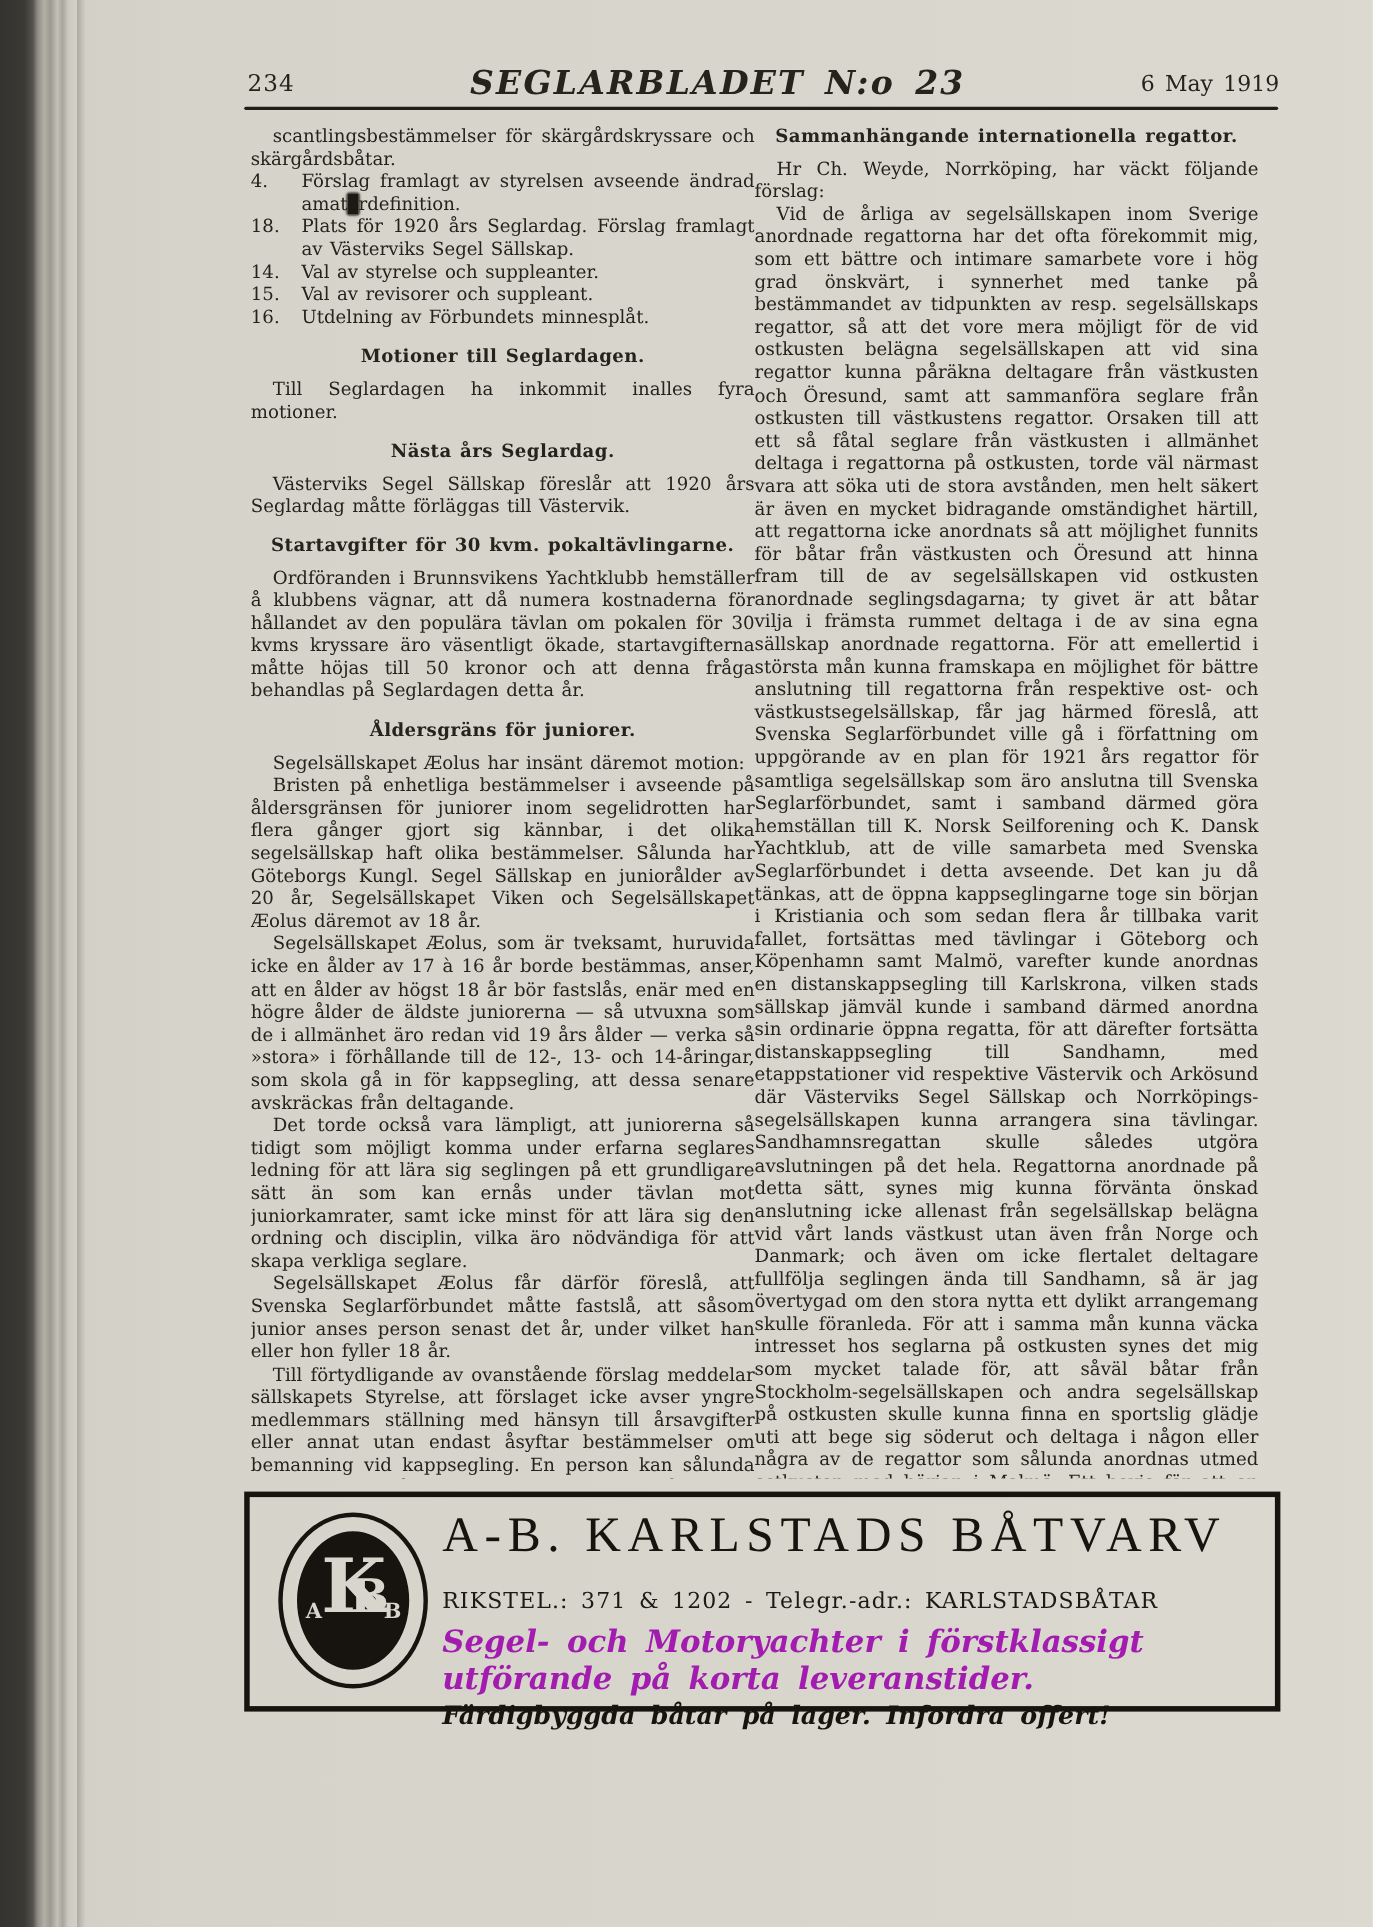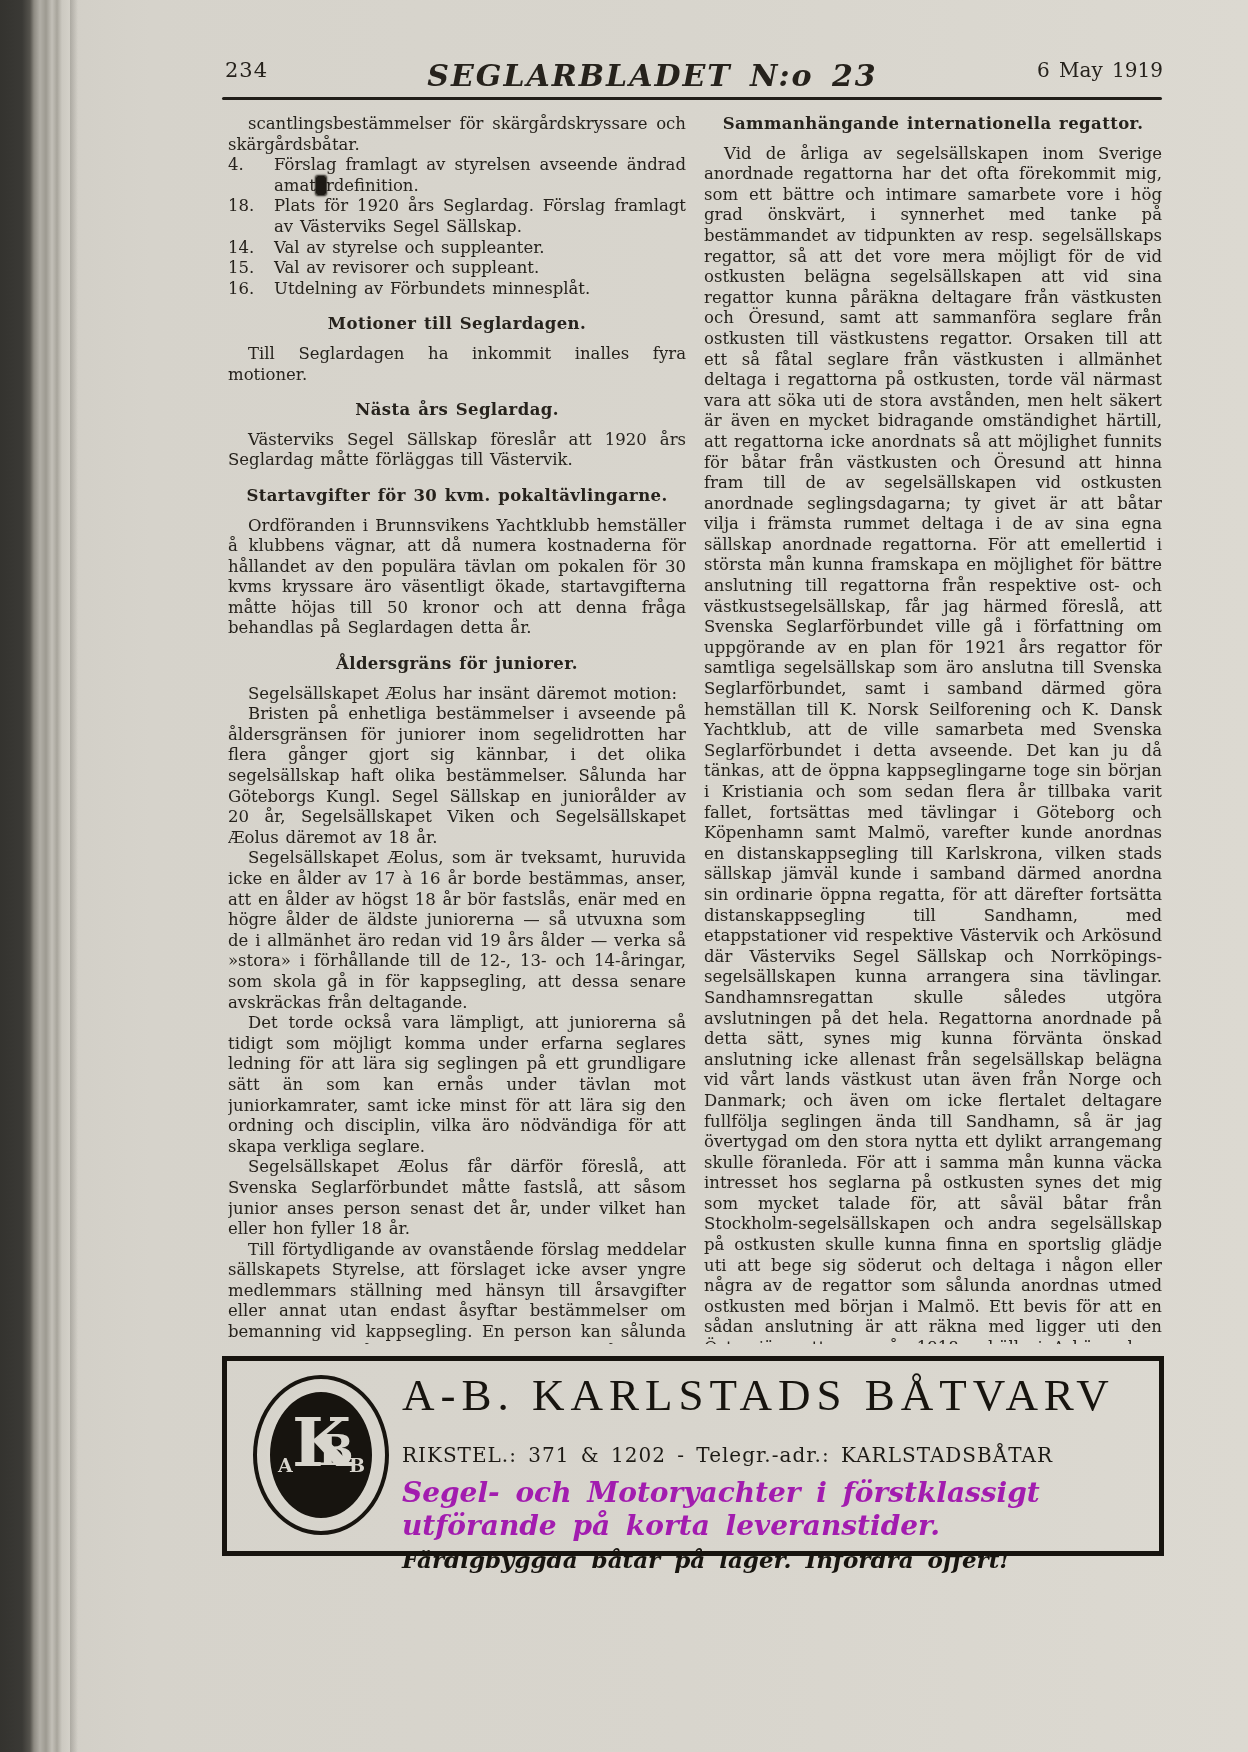--- a/index.html
+++ b/index.html
@@ -15,30 +15,30 @@
     position:absolute;left:0;top:0;bottom:0;width:70px;
     background:linear-gradient(90deg,
       #34332f 0px,#3a3935 22px,#55534d 30px,#8d8a82 34px,
       #b2afa7 40px,#9d9a91 46px,#c3c0b8 52px,#a8a59c 57px,
       #ccc9c1 62px,#d4d1c9 70px);
   }
   .binding:after{content:"";position:absolute;right:-8px;top:0;bottom:0;width:8px;
     background:linear-gradient(90deg,rgba(60,58,52,.25),rgba(60,58,52,0));}
   .header-row{
     position:absolute;left:225px;top:58px;width:938px;
-    display:flex;align-items:flex-start;justify-content:space-between;
+    display:flex;align-items:center;justify-content:space-between;
   }
   .page-num{font-size:21px;letter-spacing:1px;}
   .journal-title{font-size:30px;font-weight:bold;font-style:italic;letter-spacing:2px;word-spacing:6px;}
   .issue-date{font-size:20px;word-spacing:3px;}
   .header-rule{position:absolute;left:222px;top:97px;width:940px;height:3px;
     background:#211e19;border-radius:2px;}
   .columns{
     position:absolute;left:228px;top:114px;width:934px;height:1230px;
-    display:flex;gap:18px;overflow:hidden;
+    display:flex;overflow:hidden;
   }
   .col{width:458px;font-size:16.5px;line-height:20.6px;text-align:justify;word-spacing:1.5px;}
   .col p{margin:0;text-indent:20px;}
   .continuation{margin-left:46px;text-indent:0;}
   .agenda-item{display:flex;}
   .agenda-item .num{flex:0 0 46px;text-indent:0;}
   .agenda-item .itx{flex:1;text-indent:0;}
   .sec-heading{
     font-weight:bold;text-align:center;font-size:16.5px;letter-spacing:.4px;
     margin:15px 0 9px 0;text-indent:0 !important;
@@ -132,20 +132,21 @@
     <p>Segelsällskapet Æolus har insänt däremot motion:</p>
     <p>Bristen på enhetliga bestämmelser i avseende på åldersgränsen för juniorer inom segelidrotten har flera gånger gjort sig kännbar, i det olika segelsällskap haft olika bestämmelser.  Sålunda har Göteborgs Kungl. Segel Sällskap en juniorålder av 20 år, Segelsällskapet Viken och Segelsällskapet Æolus däremot av 18 år.</p>
     <p>Segelsällskapet Æolus, som är tveksamt, huruvida icke en ålder av 17 à 16 år borde bestämmas, anser, att en ålder av högst 18 år bör fastslås, enär med en högre ålder de äldste juniorerna — så utvuxna som de i allmänhet äro redan vid 19 års ålder — verka så »stora» i förhållande till de 12-, 13- och 14-åringar, som skola gå in för kappsegling, att dessa senare avskräckas från deltagande.</p>
     <p>Det torde också vara lämpligt, att juniorerna så tidigt som möjligt komma under erfarna seglares ledning för att lära sig seglingen på ett grundligare sätt än som kan ernås under tävlan mot juniorkamrater, samt icke minst för att lära sig den ordning och disciplin, vilka äro nödvändiga för att skapa verkliga seglare.</p>
     <p>Segelsällskapet Æolus får därför föreslå, att Svenska Seglarförbundet måtte fastslå, att såsom junior anses person senast det år, under vilket han eller hon fyller 18 år.</p>
     <p>Till förtydligande av ovanstående förslag meddelar sällskapets Styrelse, att förslaget icke avser yngre medlemmars ställning med hänsyn till årsavgifter eller annat utan endast åsyftar bestämmelser om bemanning vid kappsegling.  En person kan sålunda senare än det år han eller hon fyller 18 år betala junioravgift — för vilken åldersgränsen må sättas hur högt som helst inom resp. sällskap — men får ej delta i kappsegling, anordnad för verkliga juniorer, d. v. s. personer, som tidigast påföljande år fylla 19 år.</p>
   </div>
 
   <div class="col">
     <h3 class="col-heading">Sammanhängande internationella regattor.</h3>
+    <p>Hr Ch. Weyde, Norrköping, har väckt följande förslag:</p>
     <p>Vid de årliga av segelsällskapen inom Sverige anordnade regattorna har det ofta förekommit mig, som ett bättre och intimare samarbete vore i hög grad önskvärt, i synnerhet med tanke på bestämmandet av tidpunkten av resp. segelsällskaps regattor, så att det vore mera möjligt för de vid ostkusten belägna segelsällskapen att vid sina regattor kunna påräkna deltagare från västkusten och Öresund, samt att sammanföra seglare från ostkusten till västkustens regattor.  Orsaken till att ett så fåtal seglare från västkusten i allmänhet deltaga i regattorna på ostkusten, torde väl närmast vara att söka uti de stora avstånden, men helt säkert är även en mycket bidragande omständighet härtill, att regattorna icke anordnats så att möjlighet funnits för båtar från västkusten och Öresund att hinna fram till de av segelsällskapen vid ostkusten anordnade seglingsdagarna; ty givet är att båtar vilja i främsta rummet deltaga i de av sina egna sällskap anordnade regattorna. För att emellertid i största mån kunna framskapa en möjlighet för bättre anslutning till regattorna från respektive ost- och västkustsegelsällskap, får jag härmed föreslå, att Svenska Seglarförbundet ville gå i författning om uppgörande av en plan för 1921 års regattor för samtliga segelsällskap som äro anslutna till Svenska Seglarförbundet, samt i samband därmed göra hemställan till K. Norsk Seilforening och K. Dansk Yachtklub, att de ville samarbeta med Svenska Seglarförbundet i detta avseende.  Det kan ju då tänkas, att de öppna kappseglingarne toge sin början i Kristiania och som sedan flera år tillbaka varit fallet, fortsättas med tävlingar i Göteborg och Köpenhamn samt Malmö, varefter kunde anordnas en distanskappsegling till Karlskrona, vilken stads sällskap jämväl kunde i samband därmed anordna sin ordinarie öppna regatta, för att därefter fortsätta distanskappsegling till Sandhamn, med etappstationer vid respektive Västervik och Arkösund där Västerviks Segel Sällskap och Norrköpings-segelsällskapen kunna arrangera sina tävlingar.  Sandhamnsregattan skulle således utgöra avslutningen på det hela.  Regattorna anordnade på detta sätt, synes mig kunna förvänta önskad anslutning icke allenast från segelsällskap belägna vid vårt lands västkust utan även från Norge och Danmark; och även om icke flertalet deltagare fullfölja seglingen ända till Sandhamn, så är jag övertygad om den stora nytta ett dylikt arrangemang skulle föranleda.  För att i samma mån kunna väcka intresset hos seglarna på ostkusten synes det mig som mycket talade för, att såväl båtar från Stockholm-segelsällskapen och andra segelsällskap på ostkusten skulle kunna finna en sportslig glädje uti att bege sig söderut och deltaga i någon eller några av de regattor som sålunda anordnas utmed ostkusten med början i Malmö.  Ett bevis för att en sådan anslutning är att räkna med ligger uti den Östersjöregatta som år 1918 avhölls i Arkösund av K. S. S. S. och Norrköpings-segelsällskapen gemensamt och som omfattades med så stort och livligt intresse att den Arkösundsregatta, som anordnats under året av Norrköpings-segelsällskapen, hade att räkna med flera deltagande båtar från Stockholm.</p>
   </div>
 
 </div>
 
 <div class="ad-box">
   <div class="ad-logo">
     <div class="disc">
       <span class="m-a">A</span>
       <span class="m-kb">K</span>

